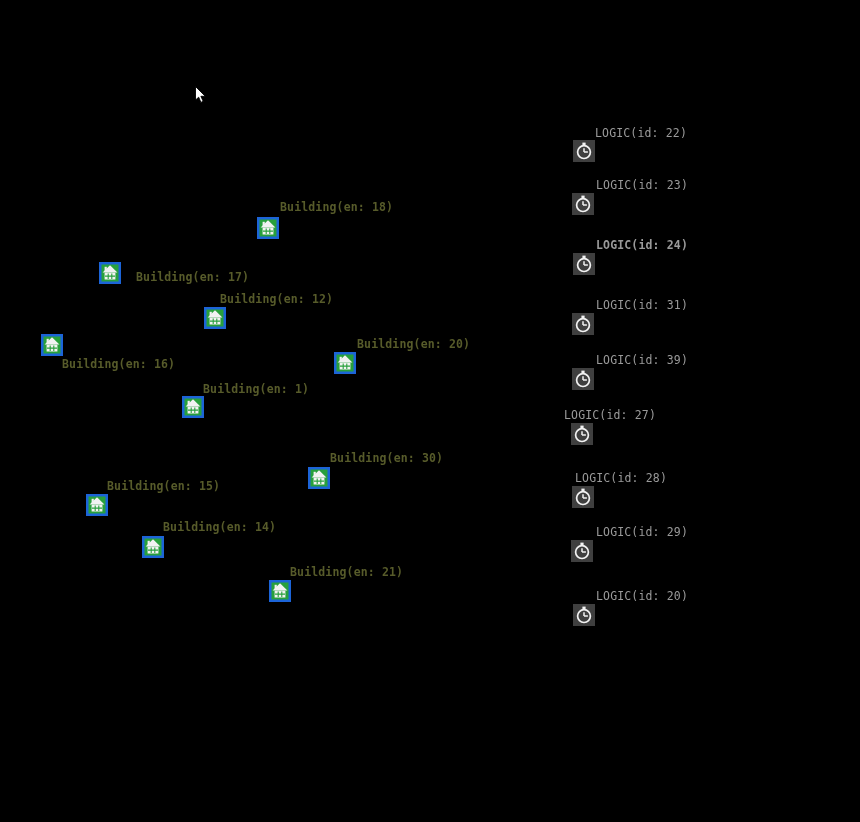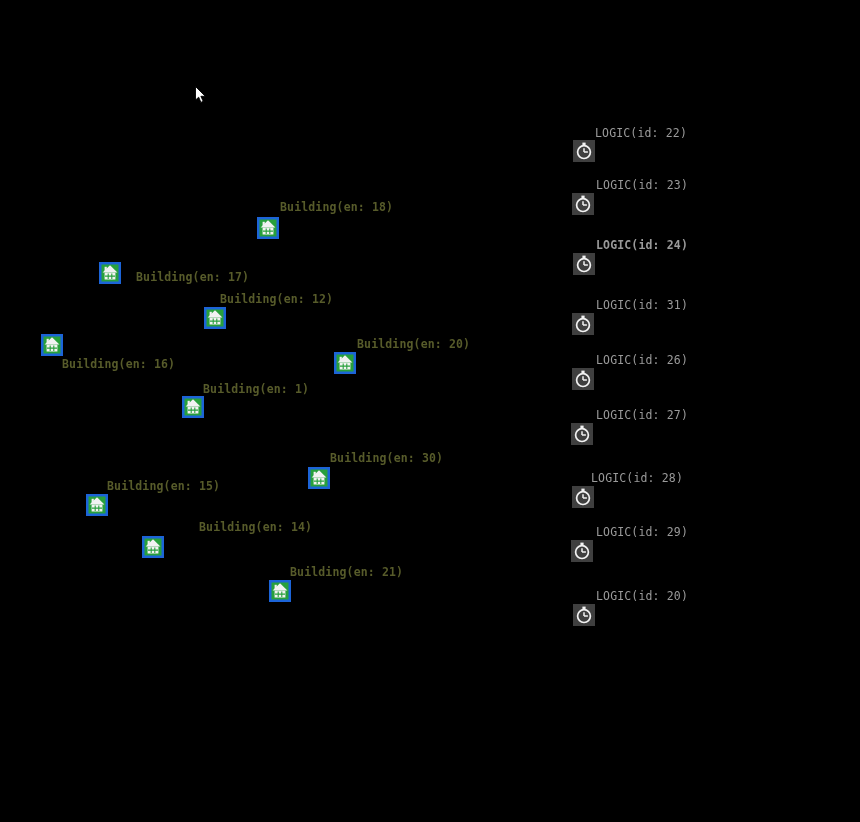--- a/index.html
+++ b/index.html
@@ -141,21 +141,21 @@
       <rect x="0" y="0" width="22" height="22" fill="var(--b-border)"></rect>
       <rect x="2.5" y="2.5" width="17" height="17" fill="var(--b-fill)"></rect>
       <rect x="5.6" y="4.8" width="2.2" height="4.5" fill="var(--glyph)"></rect>
       <polygon points="11,3.2 3.6,10.6 18.4,10.6" fill="var(--glyph)"></polygon>
       <rect x="5.6" y="10.6" width="10.8" height="6.9" fill="var(--glyph)"></rect>
       <path d="M9.2 11.6 V17 M12.8 11.6 V17 M6 14.1 H16" stroke="var(--b-fill)" stroke-width="1.1" fill="none"></path>
     </svg>
   </div>
 
   <div class="marker">
-    <span class="entity-label building-label" style="left: 163px; top: 522px; margin-left: 36px;">Building(en: 14)</span>
+    <span class="entity-label building-label" style="left: 163px; top: 522px;">Building(en: 14)</span>
     <svg class="entity-icon" width="22" height="22" viewBox="0 0 22 22" style="left: 142px; top: 536px;">
       <rect x="0" y="0" width="22" height="22" fill="var(--b-border)"></rect>
       <rect x="2.5" y="2.5" width="17" height="17" fill="var(--b-fill)"></rect>
       <rect x="5.6" y="4.8" width="2.2" height="4.5" fill="var(--glyph)"></rect>
       <polygon points="11,3.2 3.6,10.6 18.4,10.6" fill="var(--glyph)"></polygon>
       <rect x="5.6" y="10.6" width="10.8" height="6.9" fill="var(--glyph)"></rect>
       <path d="M9.2 11.6 V17 M12.8 11.6 V17 M6 14.1 H16" stroke="var(--b-fill)" stroke-width="1.1" fill="none"></path>
     </svg>
   </div>
 
@@ -206,41 +206,41 @@
     <span class="entity-label logic-label" style="left: 596px; top: 300px;">LOGIC(id: 31)</span>
     <svg class="entity-icon" width="22" height="22" viewBox="0 0 22 22" style="left: 572px; top: 313px;">
       <rect x="0" y="0" width="22" height="22" fill="var(--l-fill)"></rect>
       <rect x="9.4" y="2.6" width="3.2" height="2.4" fill="var(--glyph)"></rect>
       <circle cx="11" cy="12.1" r="6.4" fill="none" stroke="var(--glyph)" stroke-width="1.7"></circle>
       <path d="M11 12.1 V8.2 M11 12.1 H14.9" stroke="var(--glyph)" stroke-width="1.5" fill="none"></path>
     </svg>
   </div>
 
   <div class="marker">
-    <span class="entity-label logic-label" style="left: 596px; top: 355px;">LOGIC(id: 26)</span>
+    <span class="entity-label logic-label" style="left: 596px; top: 355px;">LOGIC(id: 39)</span>
     <svg class="entity-icon" width="22" height="22" viewBox="0 0 22 22" style="left: 572px; top: 368px;">
       <rect x="0" y="0" width="22" height="22" fill="var(--l-fill)"></rect>
       <rect x="9.4" y="2.6" width="3.2" height="2.4" fill="var(--glyph)"></rect>
       <circle cx="11" cy="12.1" r="6.4" fill="none" stroke="var(--glyph)" stroke-width="1.7"></circle>
       <path d="M11 12.1 V8.2 M11 12.1 H14.9" stroke="var(--glyph)" stroke-width="1.5" fill="none"></path>
     </svg>
   </div>
 
   <div class="marker">
-    <span class="entity-label logic-label" style="left: 596px; top: 410px;">LOGIC(id: 27)</span>
+    <span class="entity-label logic-label" style="left: 564px; top: 410px;">LOGIC(id: 27)</span>
     <svg class="entity-icon" width="22" height="22" viewBox="0 0 22 22" style="left: 571px; top: 423px;">
       <rect x="0" y="0" width="22" height="22" fill="var(--l-fill)"></rect>
       <rect x="9.4" y="2.6" width="3.2" height="2.4" fill="var(--glyph)"></rect>
       <circle cx="11" cy="12.1" r="6.4" fill="none" stroke="var(--glyph)" stroke-width="1.7"></circle>
       <path d="M11 12.1 V8.2 M11 12.1 H14.9" stroke="var(--glyph)" stroke-width="1.5" fill="none"></path>
     </svg>
   </div>
 
   <div class="marker">
-    <span class="entity-label logic-label" style="left: 591px; top: 473px; text-align: right;">LOGIC(id: 28)</span>
+    <span class="entity-label logic-label" style="left: 575px; top: 473px; text-align: right;">LOGIC(id: 28)</span>
     <svg class="entity-icon" width="22" height="22" viewBox="0 0 22 22" style="left: 572px; top: 486px;">
       <rect x="0" y="0" width="22" height="22" fill="var(--l-fill)"></rect>
       <rect x="9.4" y="2.6" width="3.2" height="2.4" fill="var(--glyph)"></rect>
       <circle cx="11" cy="12.1" r="6.4" fill="none" stroke="var(--glyph)" stroke-width="1.7"></circle>
       <path d="M11 12.1 V8.2 M11 12.1 H14.9" stroke="var(--glyph)" stroke-width="1.5" fill="none"></path>
     </svg>
   </div>
 
   <div class="marker">
     <span class="entity-label logic-label" style="left: 596px; top: 527px; text-align: center;">LOGIC(id: 29)</span>

